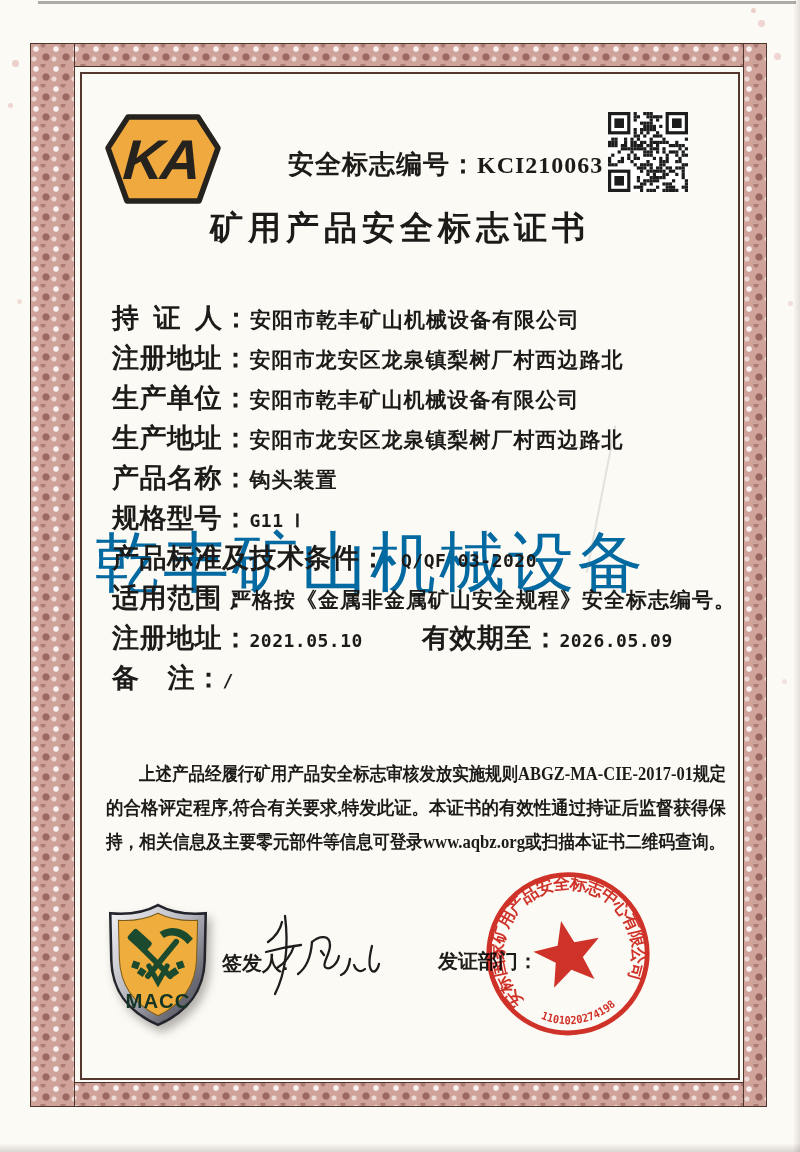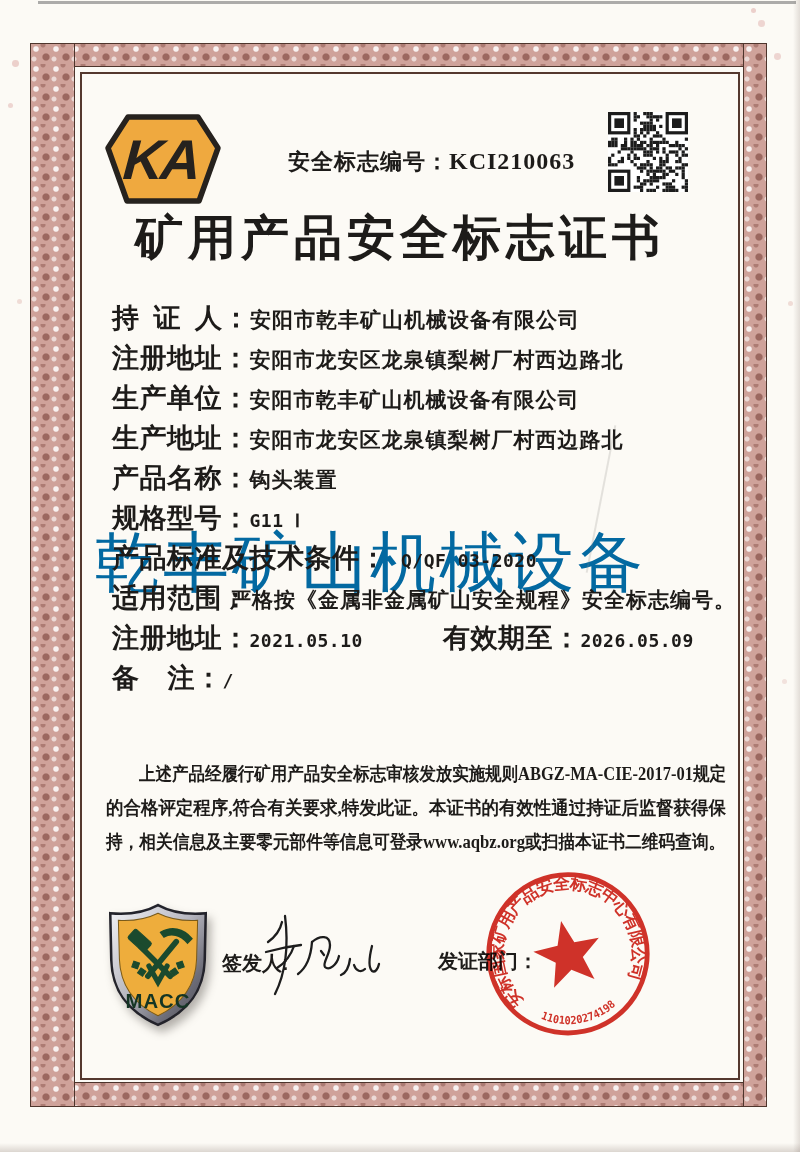--- a/index.html
+++ b/index.html
@@ -16,39 +16,39 @@
       radial-gradient(circle at 12px 1px, rgba(138,84,76,.5) 2px, rgba(138,84,76,0) 3px);
     background-size:20px 20px;}
   #band-top{left:30px;top:43px;width:737px;height:24px;}
   #band-bottom{left:30px;top:1082px;width:737px;height:25px;}
   #band-left{left:30px;top:43px;width:45px;height:1064px;}
   #band-right{left:743px;top:43px;width:24px;height:1064px;}
   #inner-frame{left:80px;top:72px;width:656px;height:1004px;border:2px solid #54382e;}
 
   
   #cert-line{left:288px;top:147px;white-space:nowrap;}
-  #cert-label{font-size:22px;font-weight:700;letter-spacing:1px;}
+  #cert-label{font-size:26px;font-weight:700;letter-spacing:1px;}
   #cert-value{font-family:"Liberation Serif",serif;font-size:24px;font-weight:700;letter-spacing:1px;}
   #ka-logo{left:104px;top:112px;}
   #qr{left:607px;top:112px;}
 
-  #title{left:75px;top:206px;width:650px;text-align:center;font-size:48px;font-weight:900;
+  #title{left:75px;top:206px;width:650px;text-align:center;font-size:33px;font-weight:900;
          font-family:Liberation Sans, sans-serif;letter-spacing:5px;white-space:nowrap;}
 
   #watermark{left:94px;top:518px;font-size:66px;font-weight:400;color:#0369a1;letter-spacing:3px;
              white-space:nowrap;z-index:0;}
 
   
   #fields{left:112px;top:300px;width:624px;z-index:1;}
   .row{display:flex;align-items:baseline;height:23px;margin-bottom:17px;white-space:nowrap;}
   .lbl{font-size:27px;font-weight:700;min-width:110px;letter-spacing:.5px;}
   .val{font-size:21px;font-weight:700;font-family:"Liberation Serif",serif;letter-spacing:1px;}
   .val.latin{font-family:"DejaVu Sans Mono",monospace;font-size:18px;font-weight:700;letter-spacing:.5px;}
   .row-6 .lbl{min-width:0;margin-right:14px;}
-  .lbl2{margin-left:80px;min-width:108px;}
+  .lbl2{margin-left:59px;min-width:108px;}
   .val2{}
 
   
   #notice{left:106px;top:757px;width:620px;z-index:1;}
   .notice-line{font-size:18.5px;font-weight:700;font-family:"Liberation Serif",serif;line-height:34px;
                white-space:nowrap;transform-origin:left center;}
   .notice-line:first-child{text-indent:2em;}
 
   
   #shield{left:102px;top:901px;filter:drop-shadow(4px 6px 5px rgba(40,35,30,.35));}

